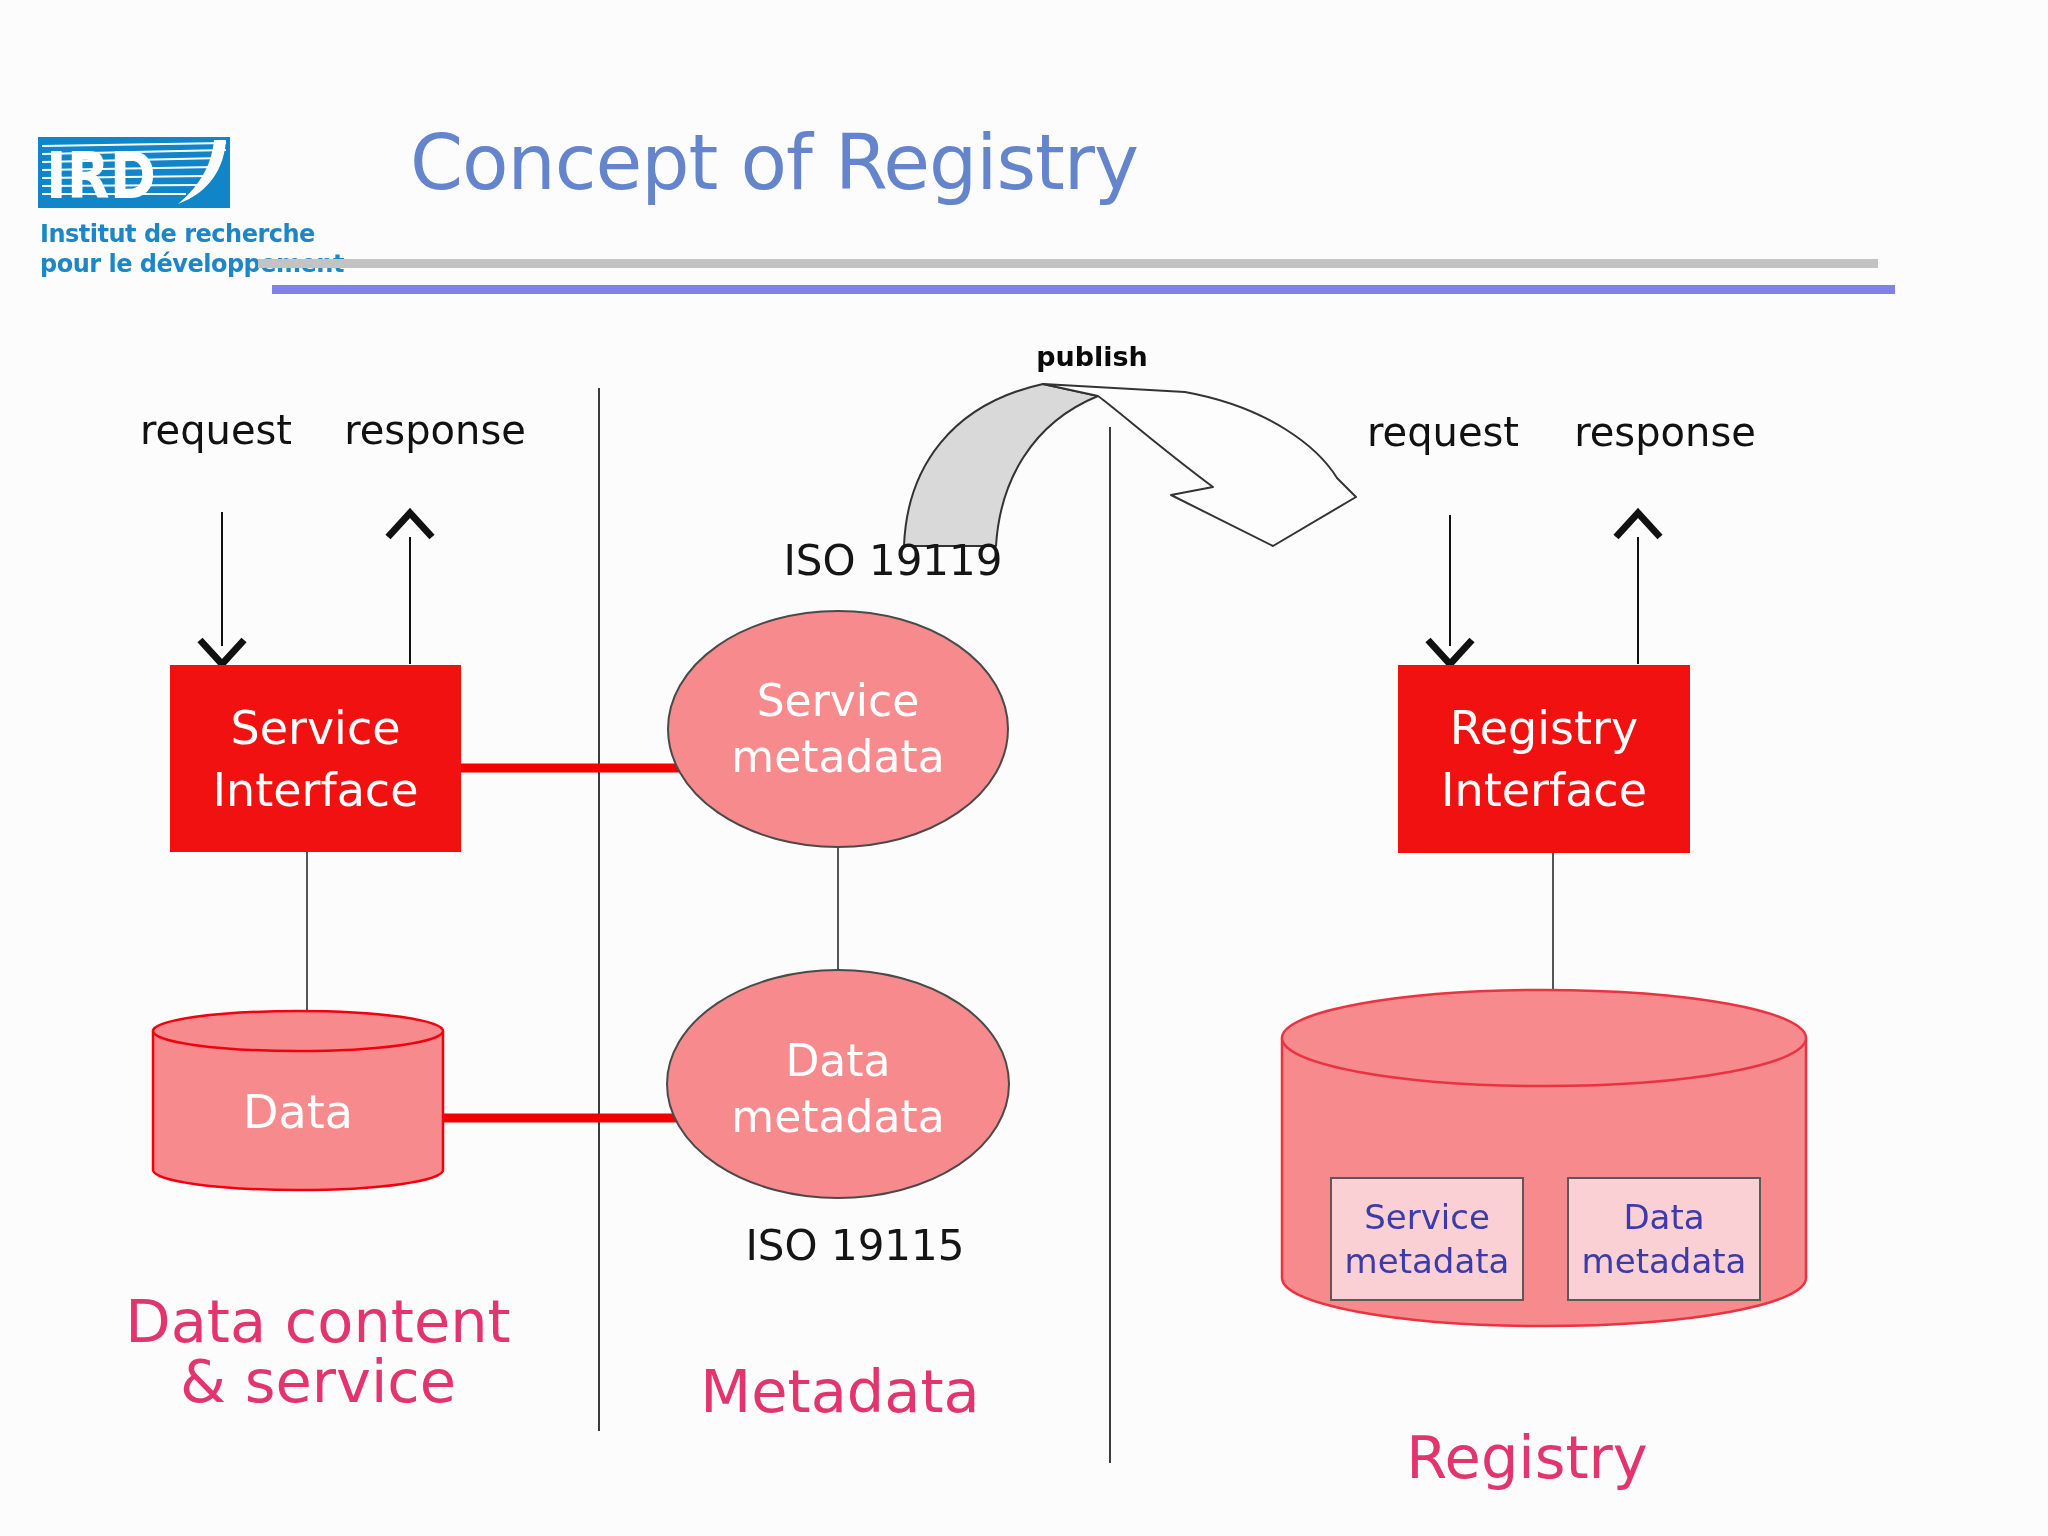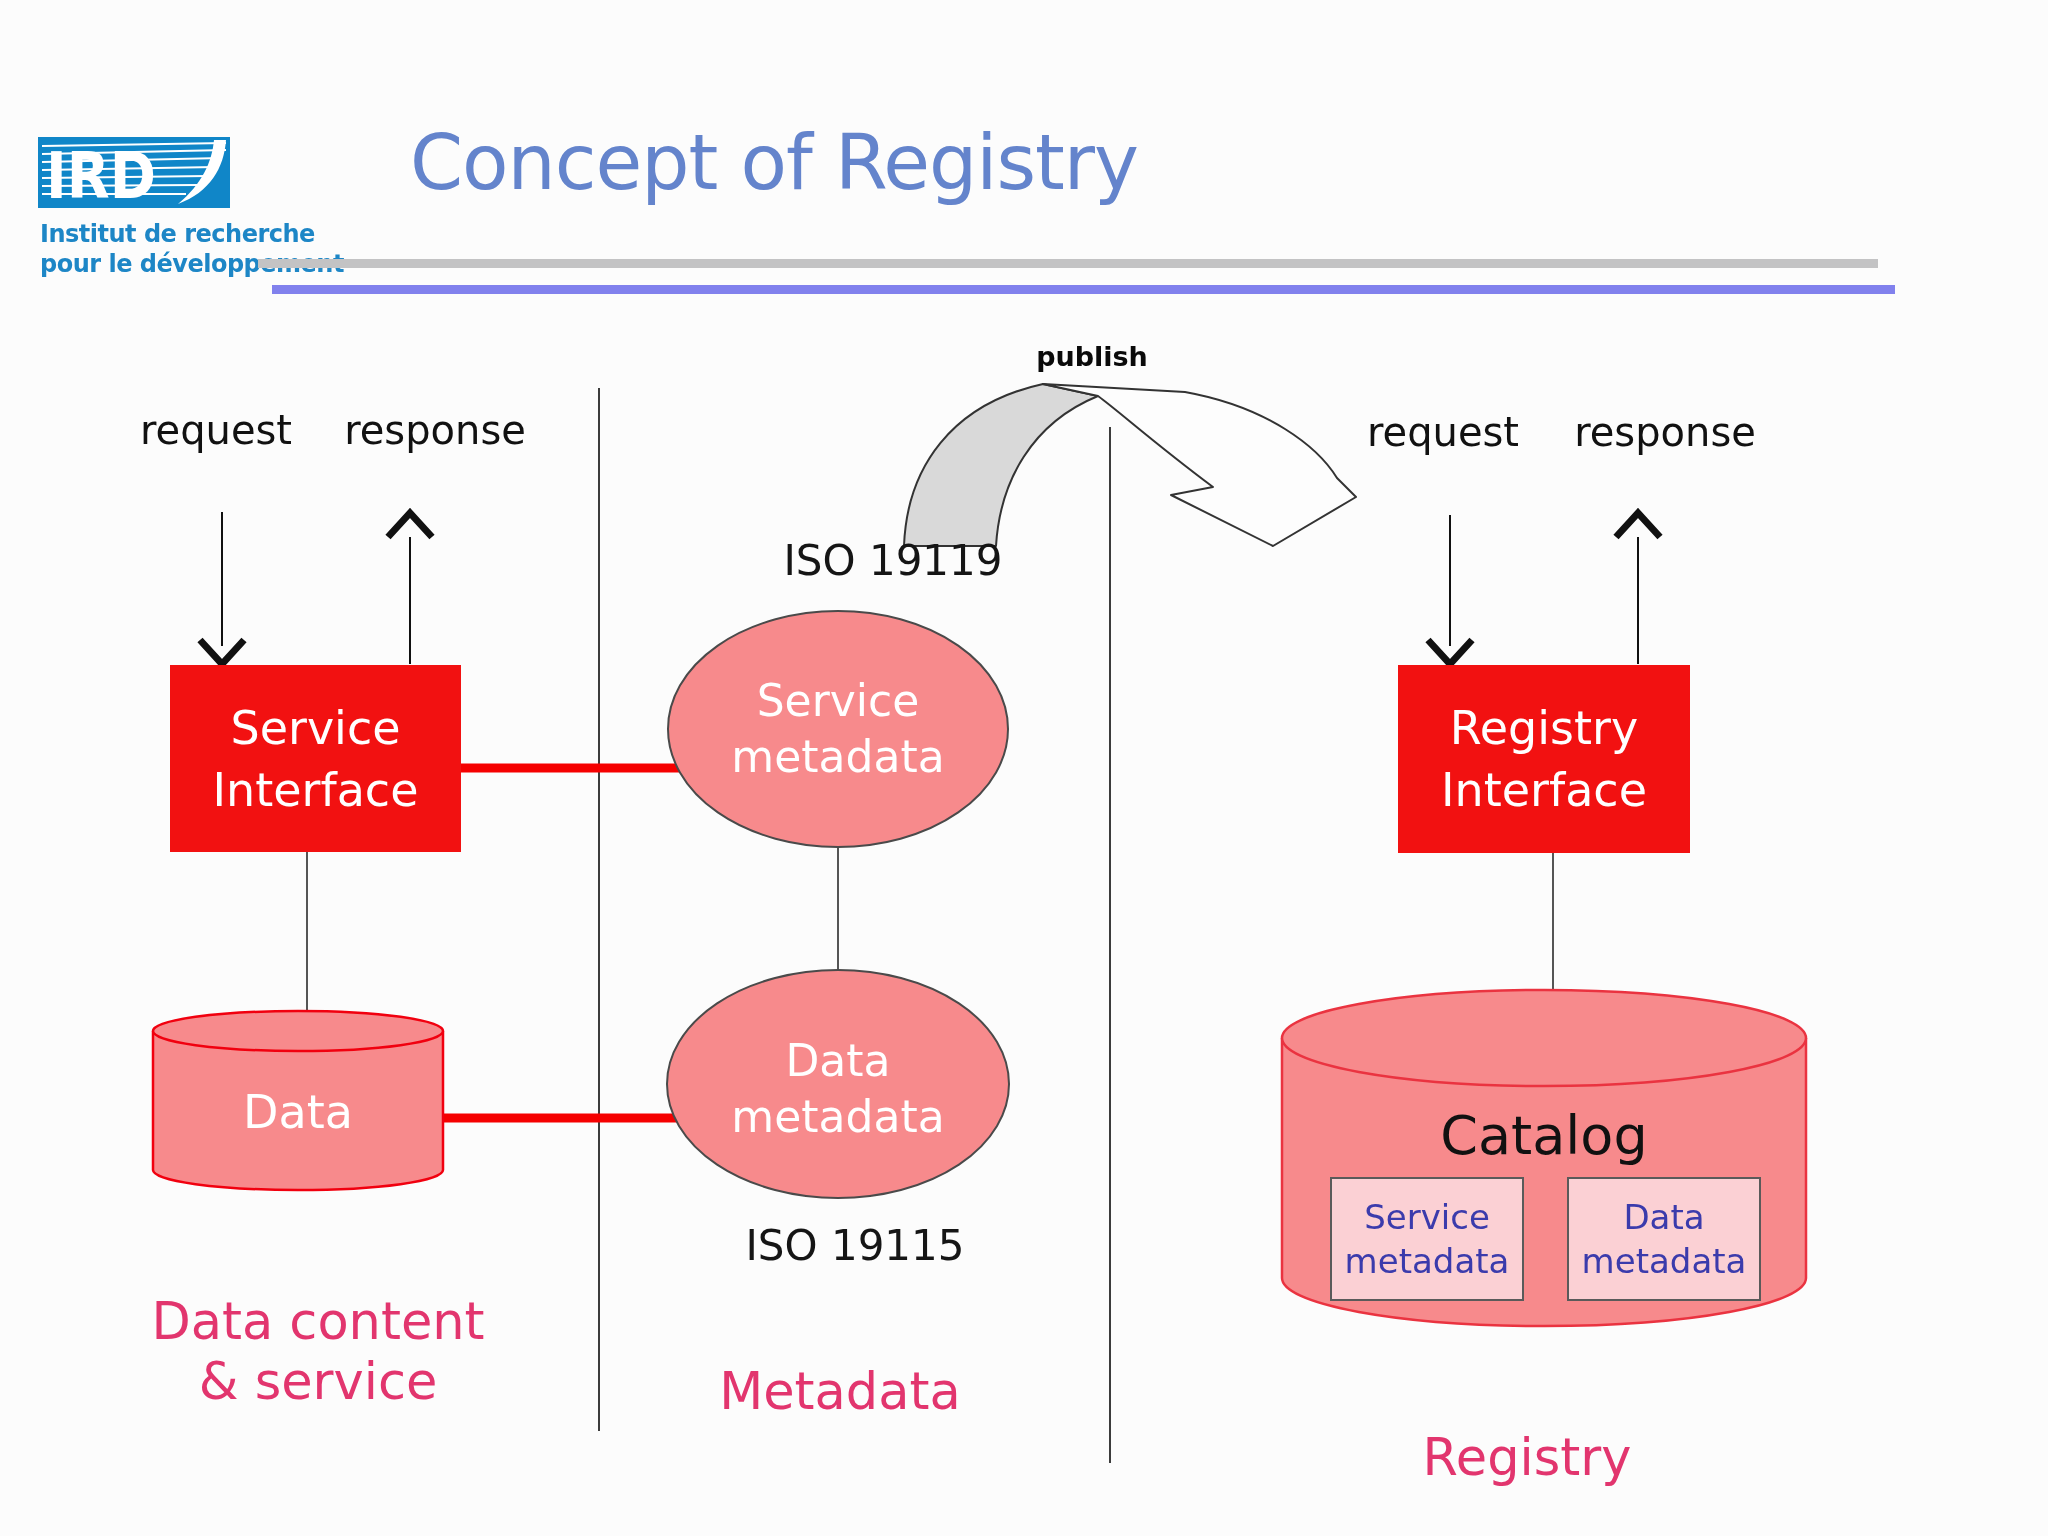--- a/index.html
+++ b/index.html
@@ -13,21 +13,21 @@
   
   #title{left:410px;top:118px;font-size:76px;color:#6484cc;letter-spacing:-1px;}
   .inst{left:40px;font-size:24px;font-weight:bold;color:#1d86c6;letter-spacing:-0.5px;}
   #inst1{top:220px;} #inst2{top:250px;}
   #hline-gray{left:258px;top:259px;width:1620px;height:9px;background:#c3c3c4;}
   #hline-purple{left:272px;top:285px;width:1623px;height:9px;background:#8181ed;}
   
   .arrowlbl{font-size:40px;color:#111;text-align:center;}
   #publish-label{left:1092px;top:356px;font-size:27px;font-weight:bold;color:#0a0a0a;}
   .isolbl{font-size:42px;color:#151515;}
-  .pinklbl{font-size:51px;color:#e2356e;line-height:60px;}
+  .pinklbl{font-size:59px;color:#e2356e;line-height:60px;}
   
   .redbox{
     background:#f21111;color:#ffffff;display:flex;align-items:center;justify-content:center;
     font-size:46px;line-height:62px;text-align:center;
   }
   #service-box{left:170px;top:665px;width:291px;height:187px;}
   #registry-box{left:1398px;top:665px;width:292px;height:188px;}
   
   .shapetext{color:#ffffff;font-size:44px;line-height:56px;}
   #data-label{left:298px;top:1112px;font-size:46px;}
@@ -118,20 +118,19 @@
 metadata</div>
   <div class="abs ctr shapetext ml" style="left:838px;top:1089px;">Data
 metadata</div>
   <div class="abs ctr isolbl" style="left:847px;top:1245px;margin-left:8px;">ISO 19115</div>
   <div class="abs ctr pinklbl" style="left:840px;top:1392px;">Metadata</div>
 
   <div class="abs ctr arrowlbl" style="left:1443px;top:432px;">request</div>
   <div class="abs ctr arrowlbl" style="left:1665px;top:432px;">response</div>
   <div class="abs redbox ml" id="registry-box">Registry
 Interface</div>
-  <div class="abs ctr" id="catalog-label">Catalog</div>
   <div class="abs catbox ml" id="catbox-service">Service
 metadata</div>
   <div class="abs catbox ml" id="catbox-data">Data
 metadata</div>
   <div class="abs ctr pinklbl" style="left:1527px;top:1458px;">Registry</div>
 
 </div>
 
 </body></html>

